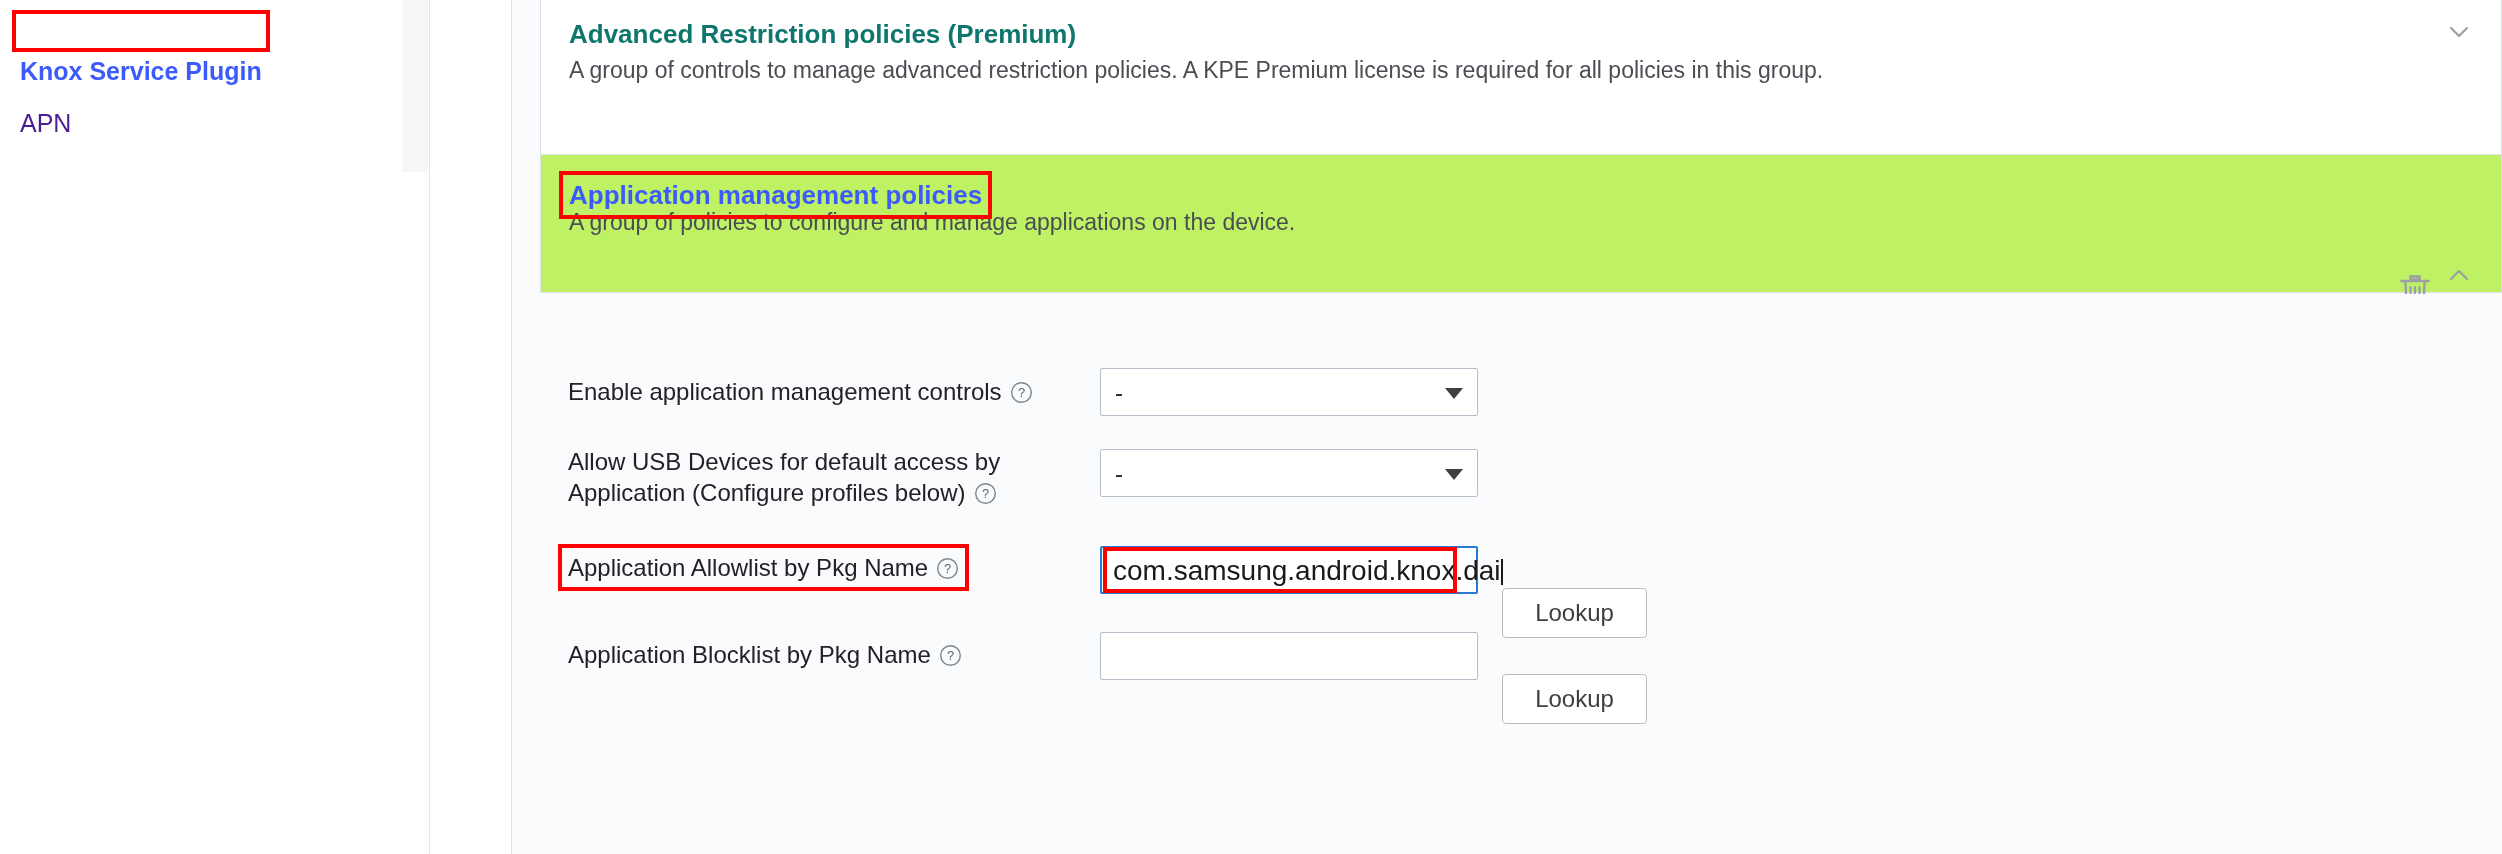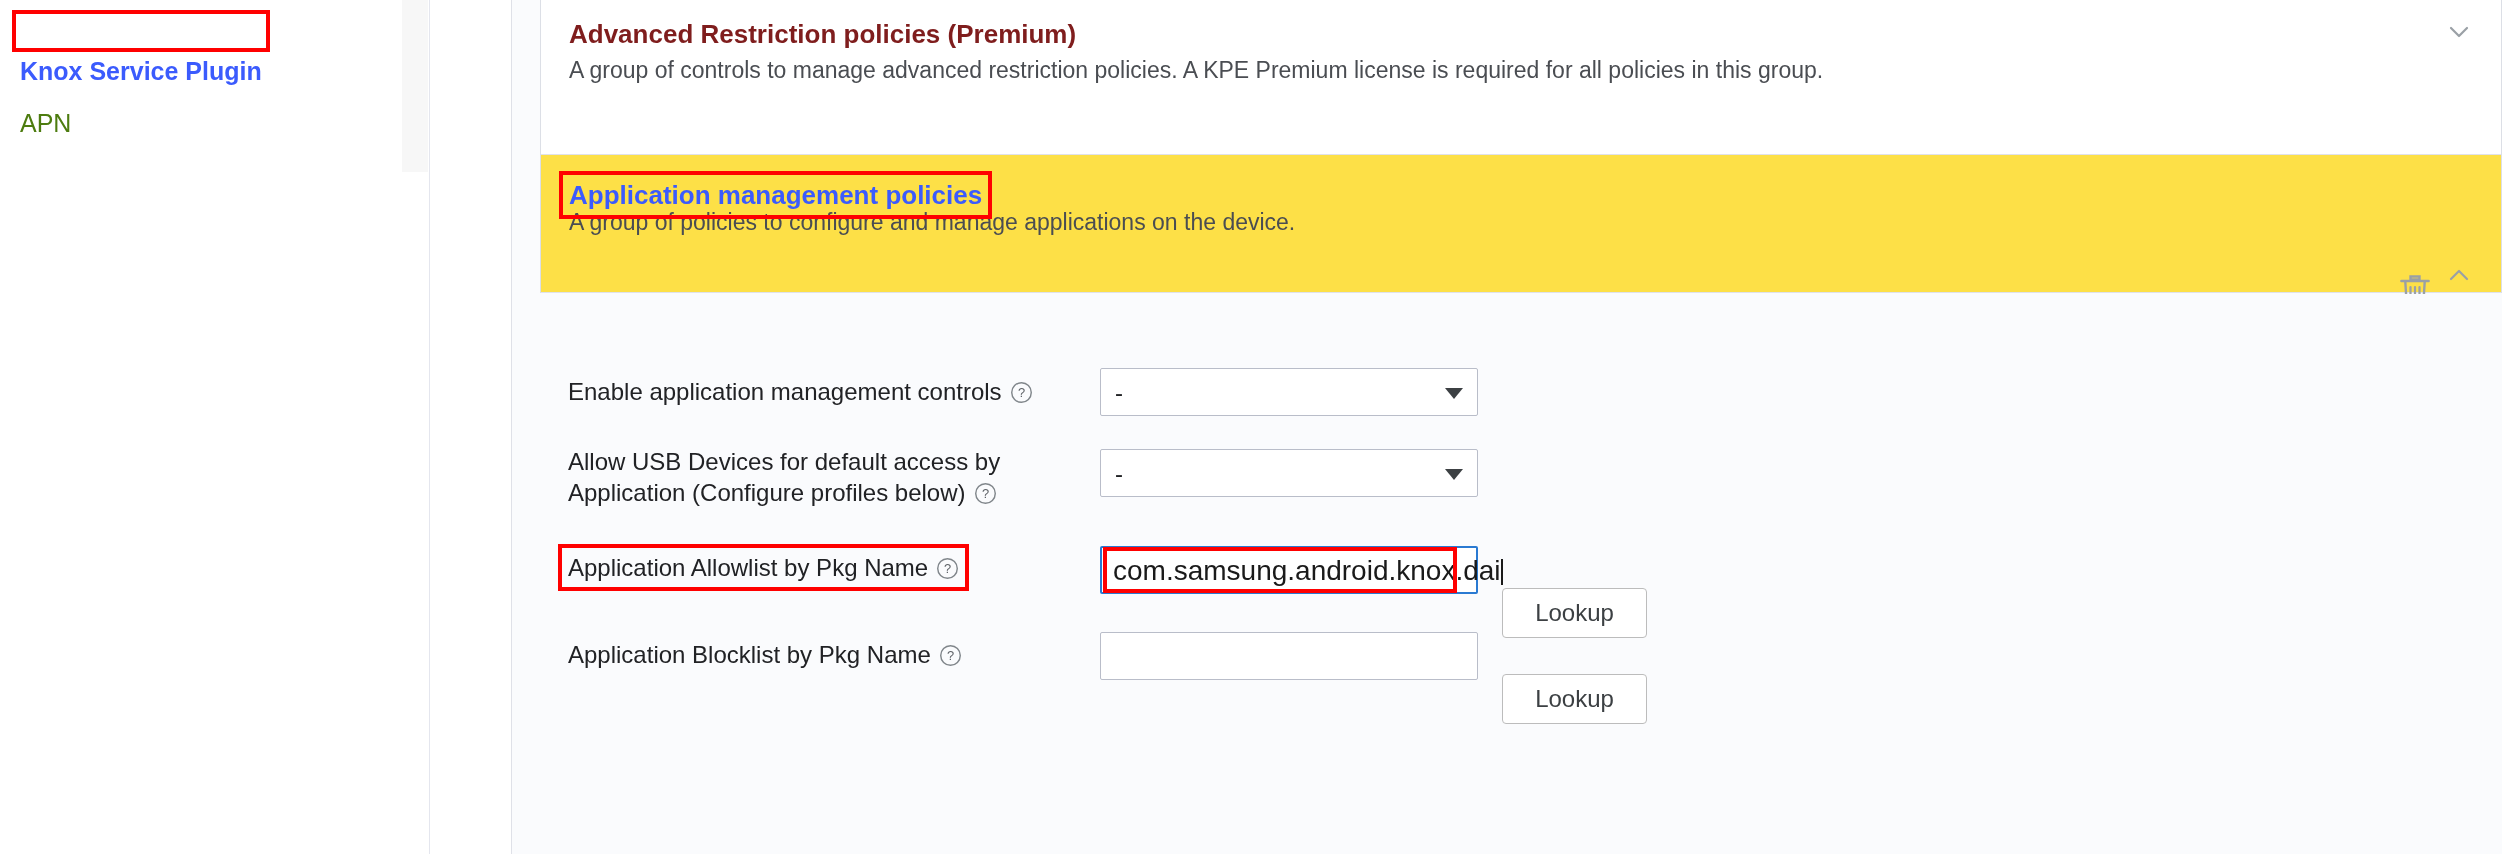--- a/index.html
+++ b/index.html
@@ -34,21 +34,21 @@
   }
   #side-item-knox {
     left: 20px;
     top: 16px;
     color: #3b5bfd;
     font-weight: bold;
   }
   #side-item-apn {
     left: 20px;
     top: 68px;
-    color: #4d7c0f;
+    color: #4c1d95;
     font-weight: normal;
   }
 
   
   #sidebar-scrollbar-track {
     position: absolute;
     left: 402px;
     top: 0px;
     width: 26px;
     height: 172px;
@@ -105,36 +105,36 @@
     position: relative;
     box-sizing: border-box;
     padding: 0;
   }
   #group-advanced {
     background: #ffffff;
     height: 155px;
     border-bottom: 1px solid #e0e2ea;
   }
   #group-appmgmt {
-    background: #fde047;
+    background: #bef264;
     height: 138px;
     border-bottom: 1px solid #e0e2ea;
   }
 
   .group-title {
     position: absolute;
     left: 28px;
     font-size: 26px;
     font-weight: bold;
     line-height: 32px;
     white-space: nowrap;
   }
   #group-advanced .group-title {
     top: 18px;
-    color: #7f1d1d;
+    color: #0f766e;
   }
   #group-appmgmt .group-title {
     top: 24px;
     color: #3b5bfd;
   }
   .group-desc {
     position: absolute;
     left: 28px;
     font-size: 23px;
     line-height: 28px;

